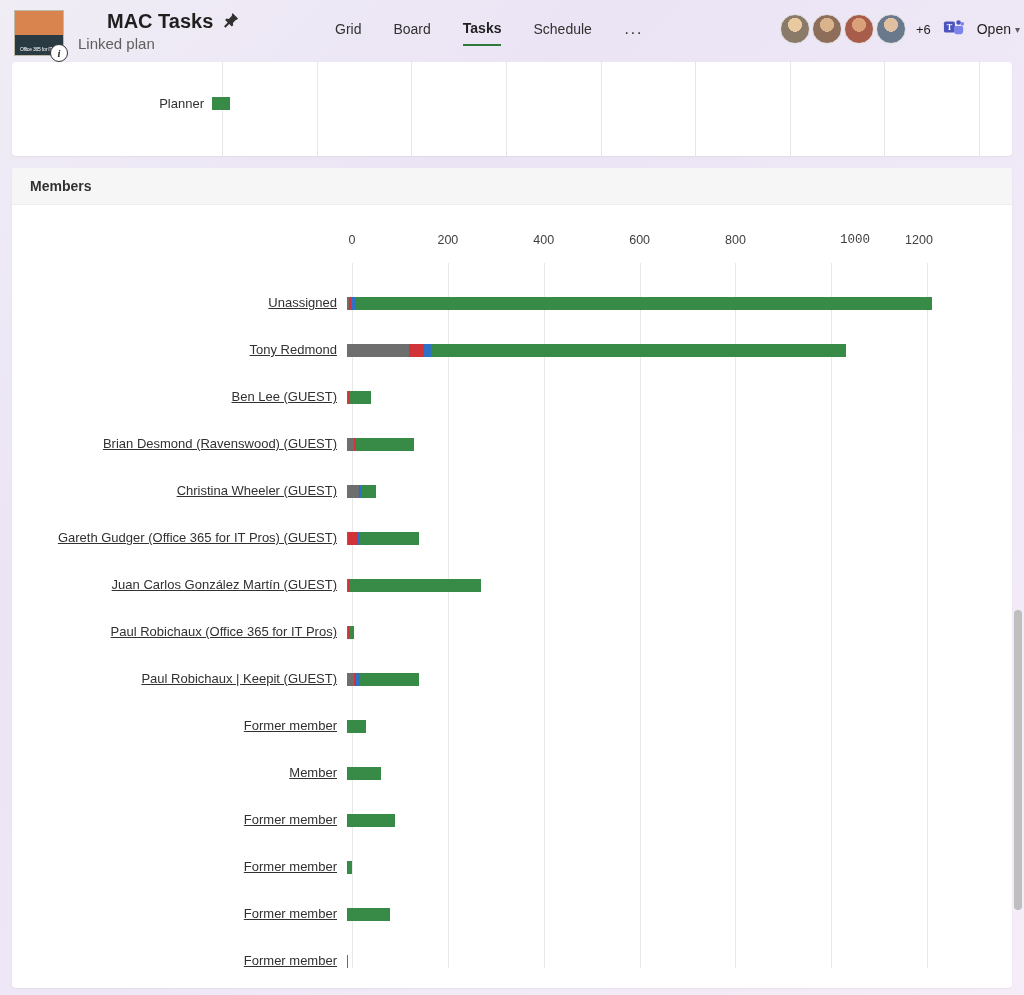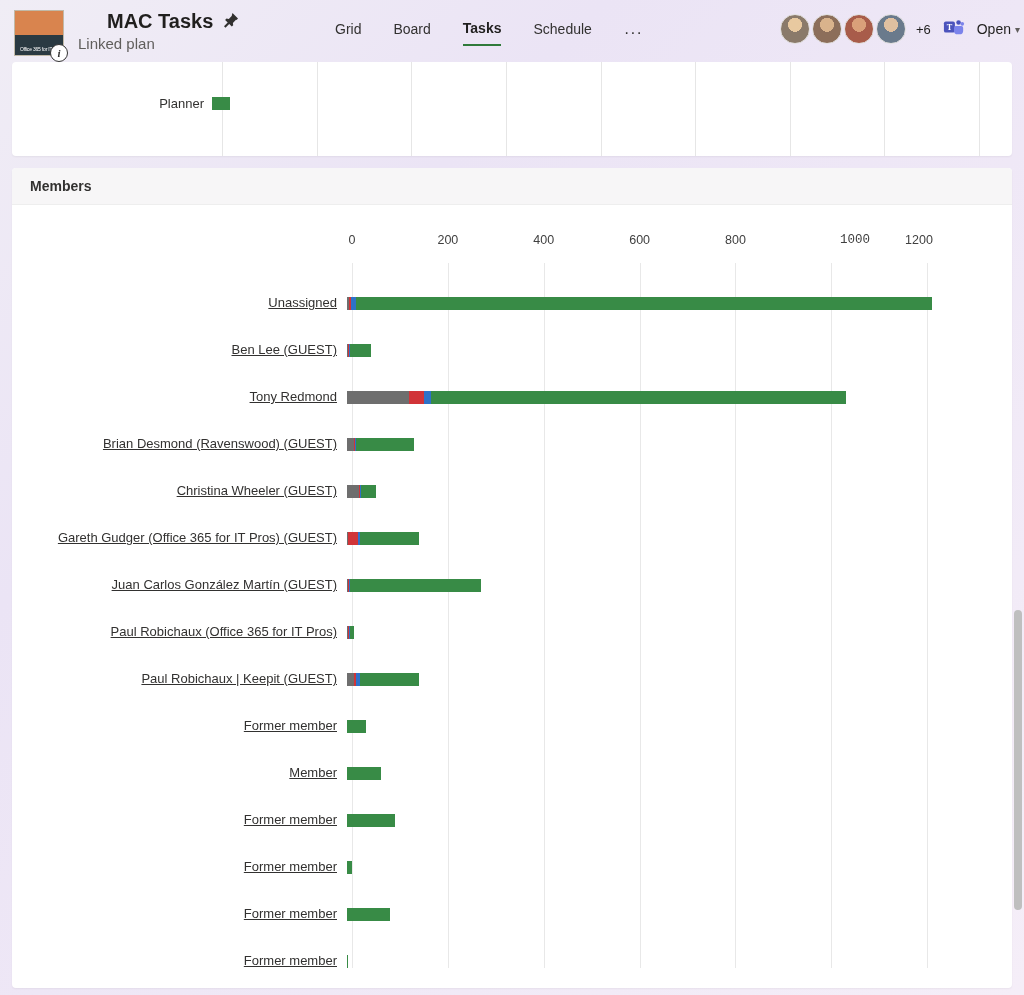--- a/index.html
+++ b/index.html
@@ -183,38 +183,38 @@
           <div class="row">
             <div class="row-label">Unassigned</div>
             <div class="bar-wrap">
               <div class="seg c-gray" style="left: 0px; width: 2.39683px;"></div>
               <div class="seg c-red" style="left: 2.39683px; width: 1.4381px;"></div>
               <div class="seg c-blue" style="left: 3.83492px; width: 4.79365px;"></div>
               <div class="seg c-green" style="left: 8.62857px; width: 576.197px;"></div>
             </div>
           </div>
           <div class="row">
+            <div class="row-label">Tony Redmond</div>
+            <div class="bar-wrap">
+              <div class="seg c-gray" style="left: 0px; width: 62.3175px;"></div>
+              <div class="seg c-red" style="left: 62.3175px; width: 14.381px;"></div>
+              <div class="seg c-blue" style="left: 76.6984px; width: 7.19048px;"></div>
+              <div class="seg c-green" style="left: 83.8889px; width: 414.651px;"></div>
+            </div>
+          </div>
+          <div class="row">
             <div class="row-label">Ben Lee (GUEST)</div>
             <div class="bar-wrap">
               <div class="seg c-gray" style="left: 0px; width: 1.4381px;"></div>
               <div class="seg c-red" style="left: 1.4381px; width: 1px;"></div>
               <div class="seg c-blue" style="left: 2.39683px; width: 1px;"></div>
               <div class="seg c-green" style="left: 3.35556px; width: 20.6127px;"></div>
             </div>
           </div>
           <div class="row">
-            <div class="row-label">Tony Redmond</div>
-            <div class="bar-wrap">
-              <div class="seg c-gray" style="left: 0px; width: 62.3175px;"></div>
-              <div class="seg c-red" style="left: 62.3175px; width: 14.381px;"></div>
-              <div class="seg c-blue" style="left: 76.6984px; width: 7.19048px;"></div>
-              <div class="seg c-green" style="left: 83.8889px; width: 414.651px;"></div>
-            </div>
-          </div>
-          <div class="row">
             <div class="row-label">Brian Desmond (Ravenswood) (GUEST)</div>
             <div class="bar-wrap">
               <div class="seg c-gray" style="left: 0px; width: 7.19048px;"></div>
               <div class="seg c-red" style="left: 7.19048px; width: 1px;"></div>
               <div class="seg c-blue" style="left: 8.14921px; width: 1px;"></div>
               <div class="seg c-green" style="left: 9.10794px; width: 58.0032px;"></div>
             </div>
           </div>
           <div class="row">
             <div class="row-label">Christina Wheeler (GUEST)</div>

